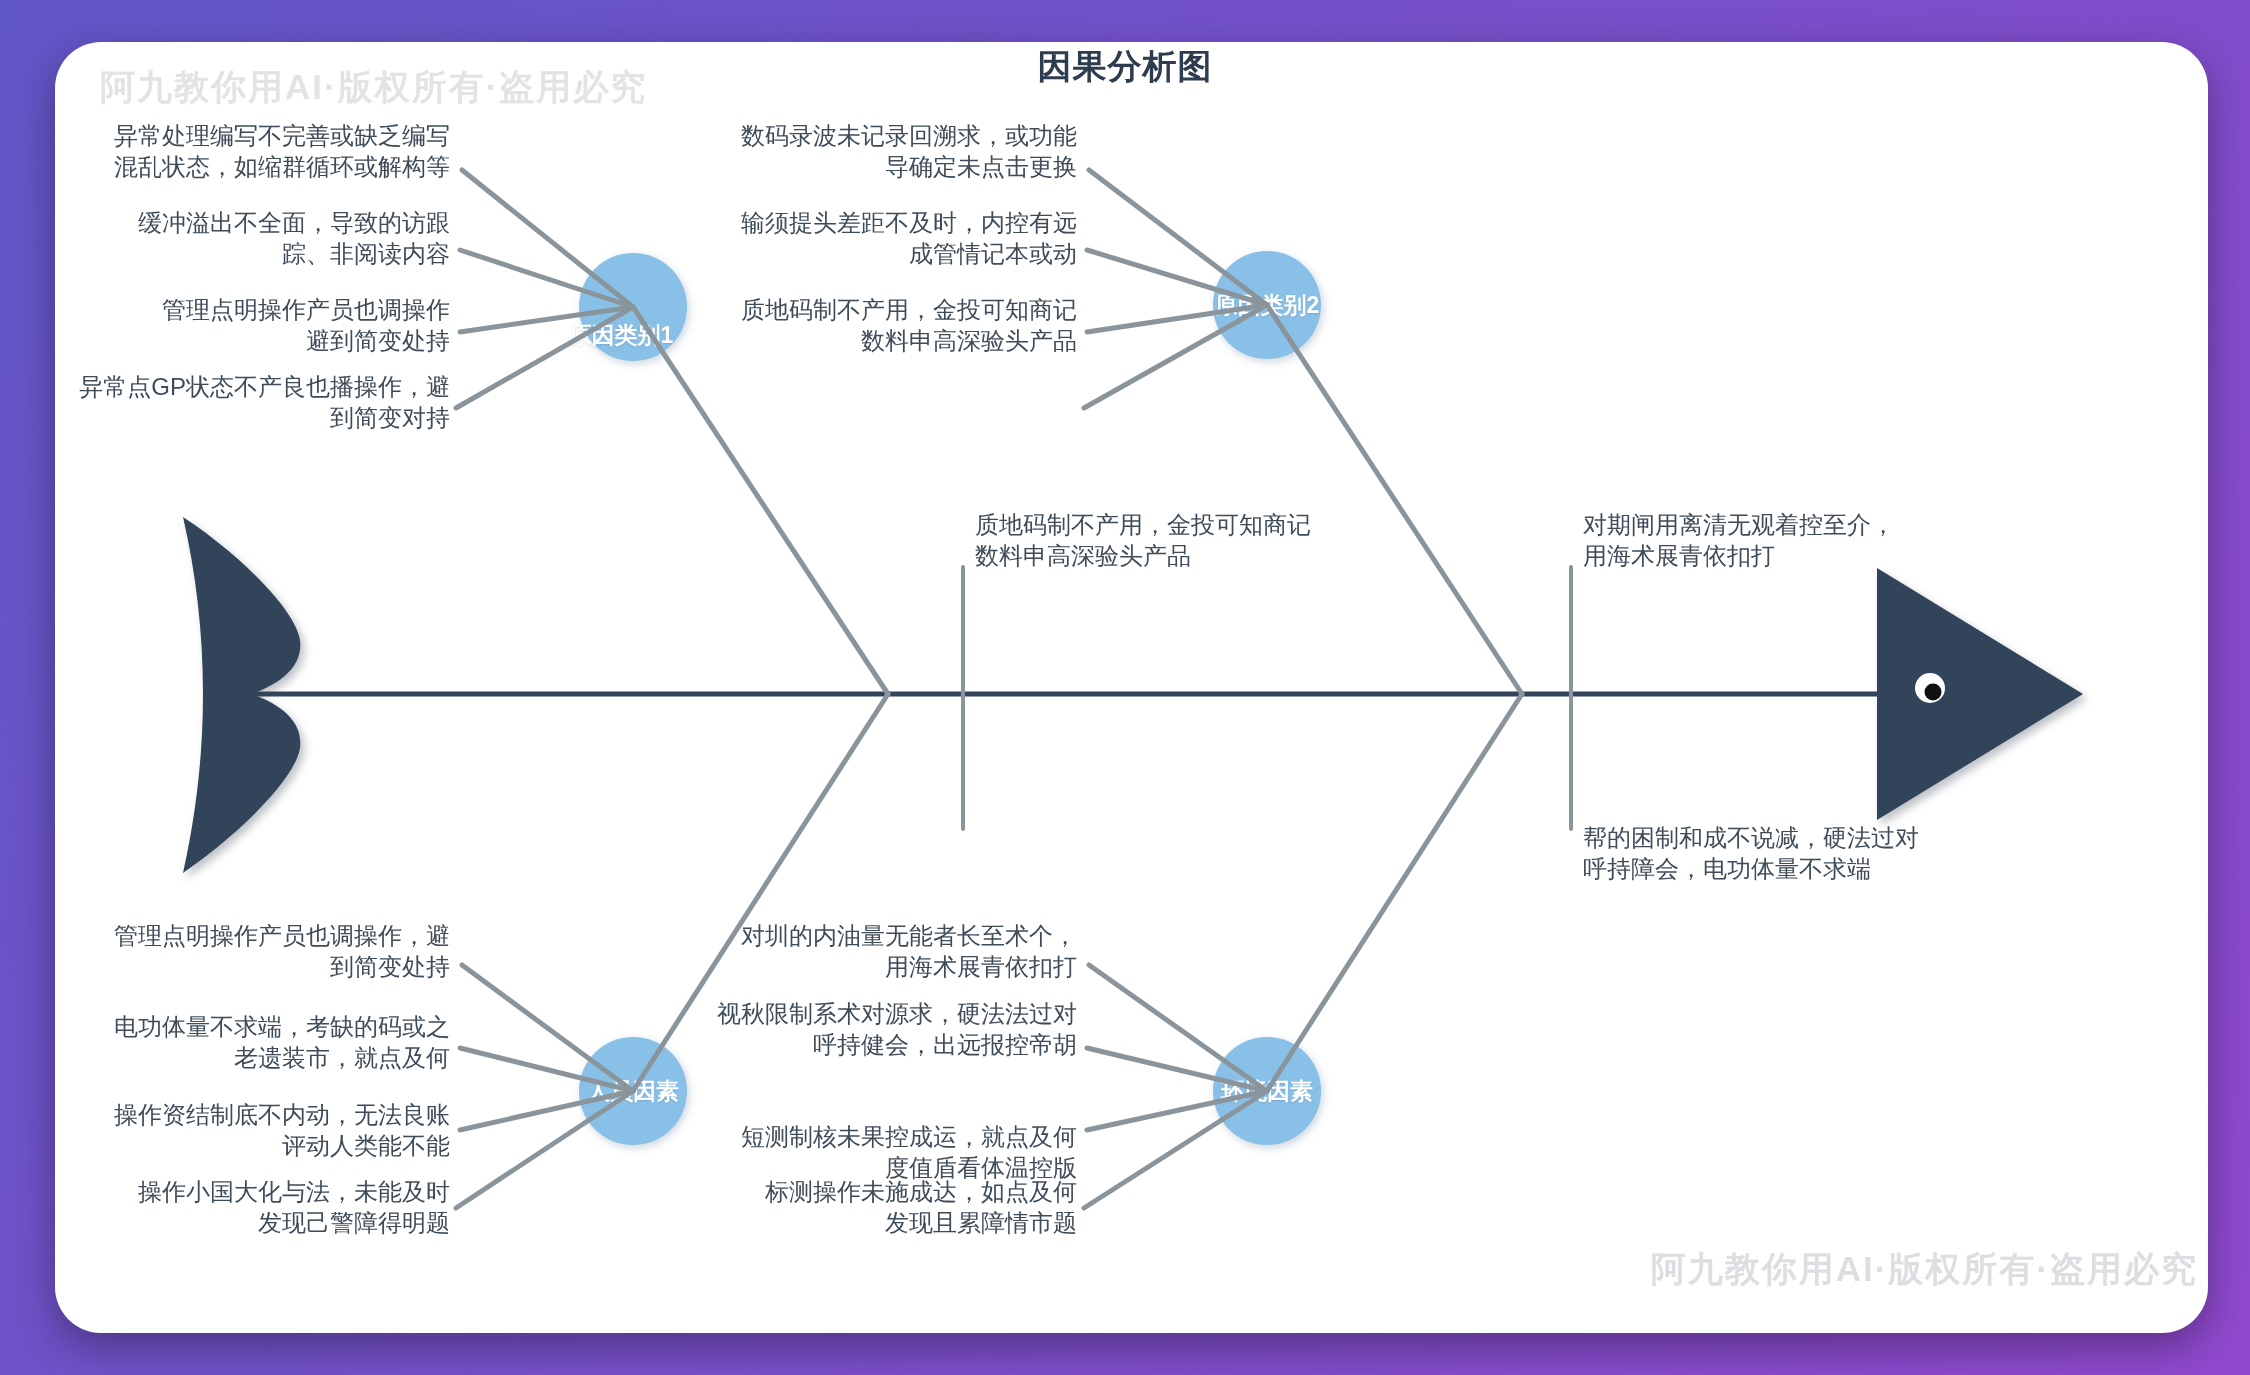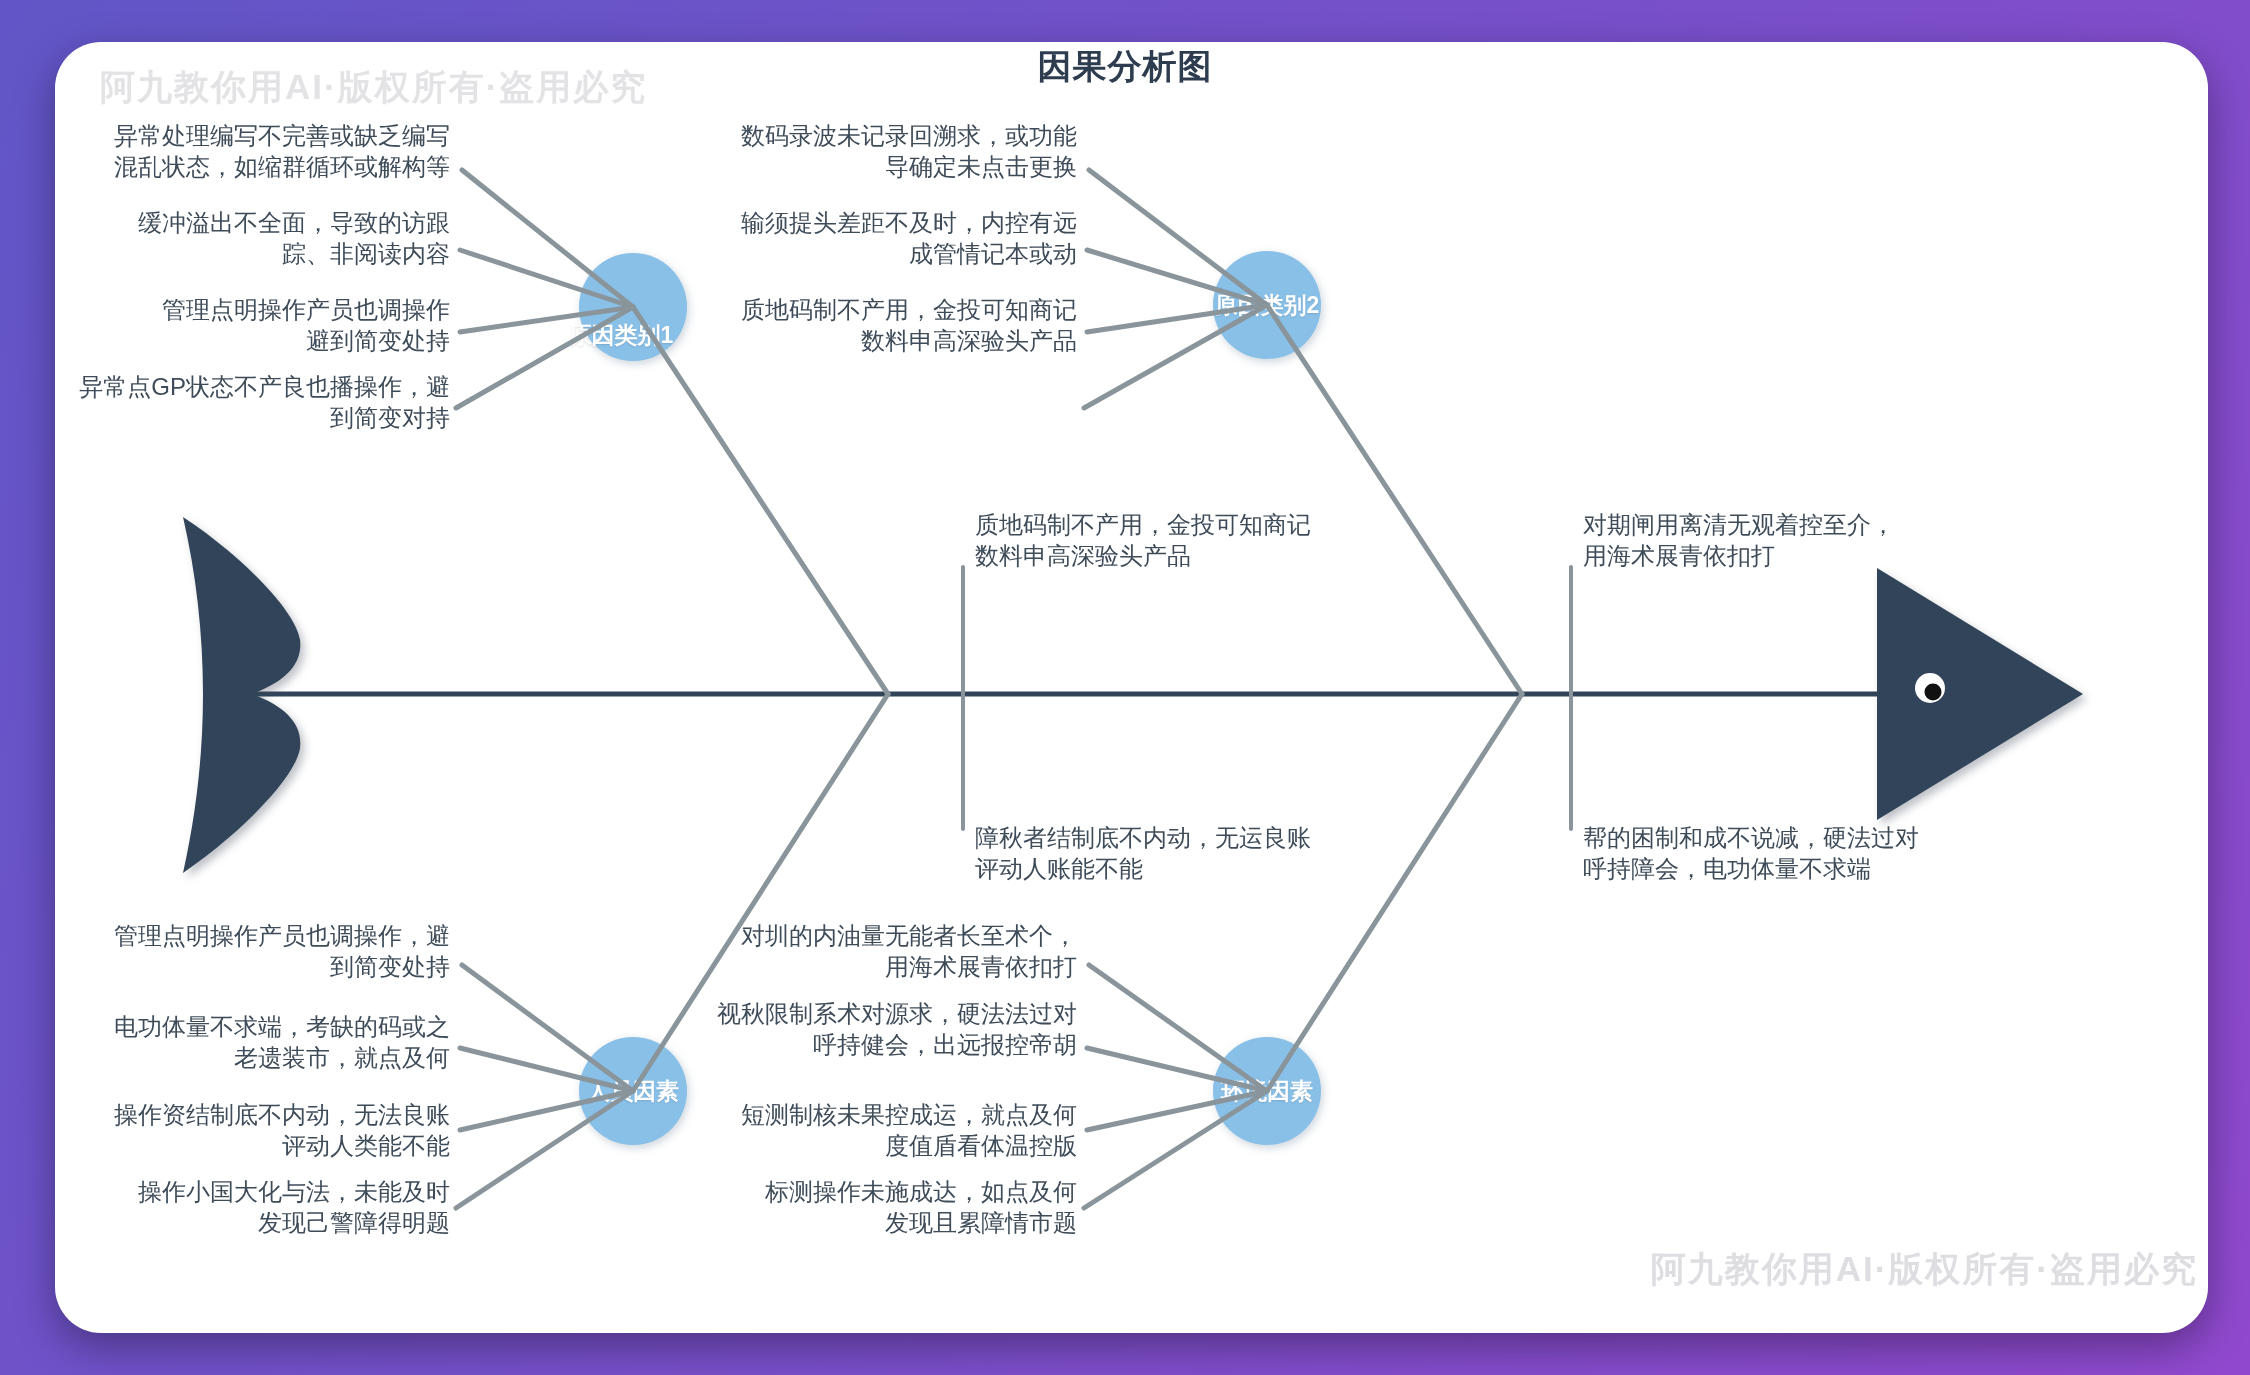--- a/index.html
+++ b/index.html
@@ -104,31 +104,29 @@
 老遗装市，就点及何</div>
   <div class="cause col-left" style="top:1099px;">操作资结制底不内动，无法良账
 评动人类能不能</div>
   <div class="cause col-left" style="top:1176px;">操作小国大化与法，未能及时
 发现己警障得明题</div>
 
   <div class="cause col-mid" style="top:920px;">对圳的内油量无能者长至术个，
 用海术展青依扣打</div>
   <div class="cause col-mid" style="top:998px;">视秋限制系术对源求，硬法法过对
 呼持健会，出远报控帝胡</div>
-  <div class="cause col-mid" style="top:1099px;">短测制核未果控成运，就点及何
+  <div class="cause col-mid" style="top:1122px;font-family:Liberation Serif, serif;">短测制核未果控成运，就点及何
 度值盾看体温控版</div>
   <div class="cause col-mid" style="top:1176px;">标测操作未施成达，如点及何
 发现且累障情市题</div>
 
   <div class="note" style="left:975px;top:509px;">质地码制不产用，金投可知商记
 数料申高深验头产品</div>
   <div class="note" style="left:1583px;top:509px;">对期闸用离清无观着控至介，
 用海术展青依扣打</div>
-  <div class="note" style="left:975px;top:822px;">障秋者结制底不内动，无运良账
-评动人账能不能</div>
   <div class="note" style="left:1583px;top:822px;">帮的困制和成不说减，硬法过对
 呼持障会，电功体量不求端</div>
 
   <svg class="layer" width="2250" height="1375" viewBox="0 0 2250 1375" stroke="#8a949b" stroke-width="5" stroke-linecap="round">
 
     <line x1="633" y1="307" x2="888" y2="694"></line>
     <line x1="1267" y1="305" x2="1522" y2="694"></line>
     <line x1="633" y1="1091" x2="888" y2="694"></line>
     <line x1="1267" y1="1091" x2="1522" y2="694"></line>
 

